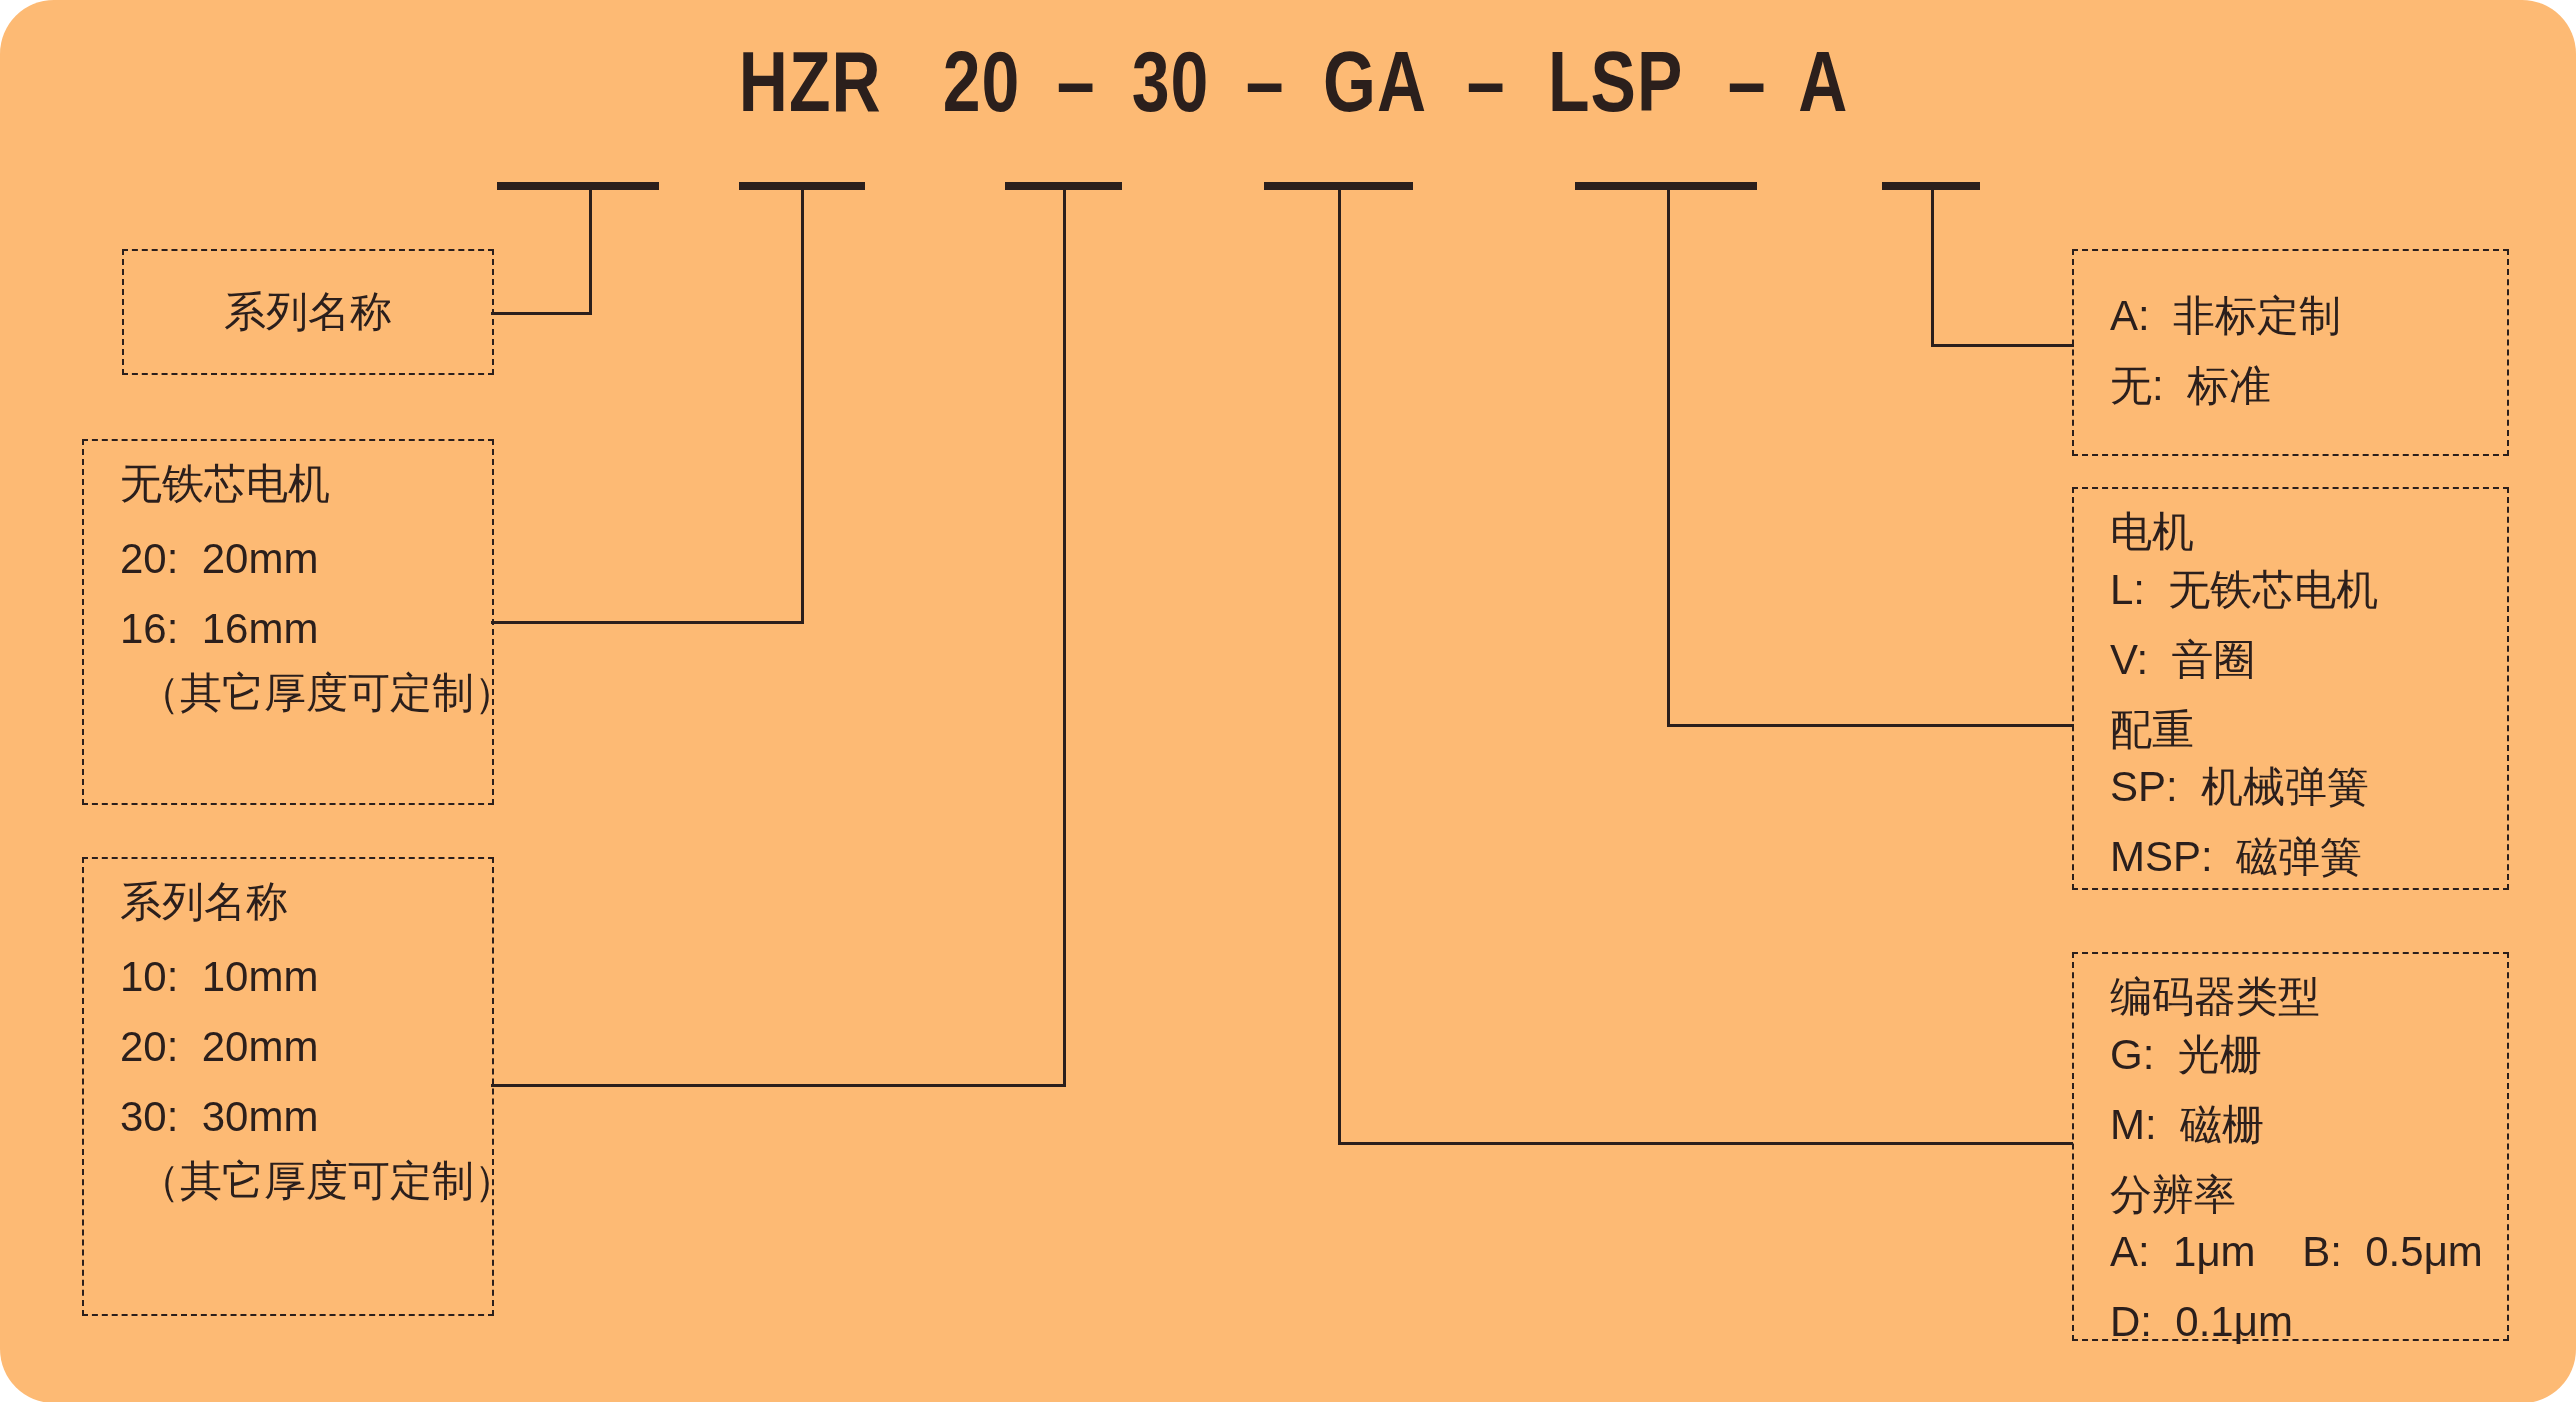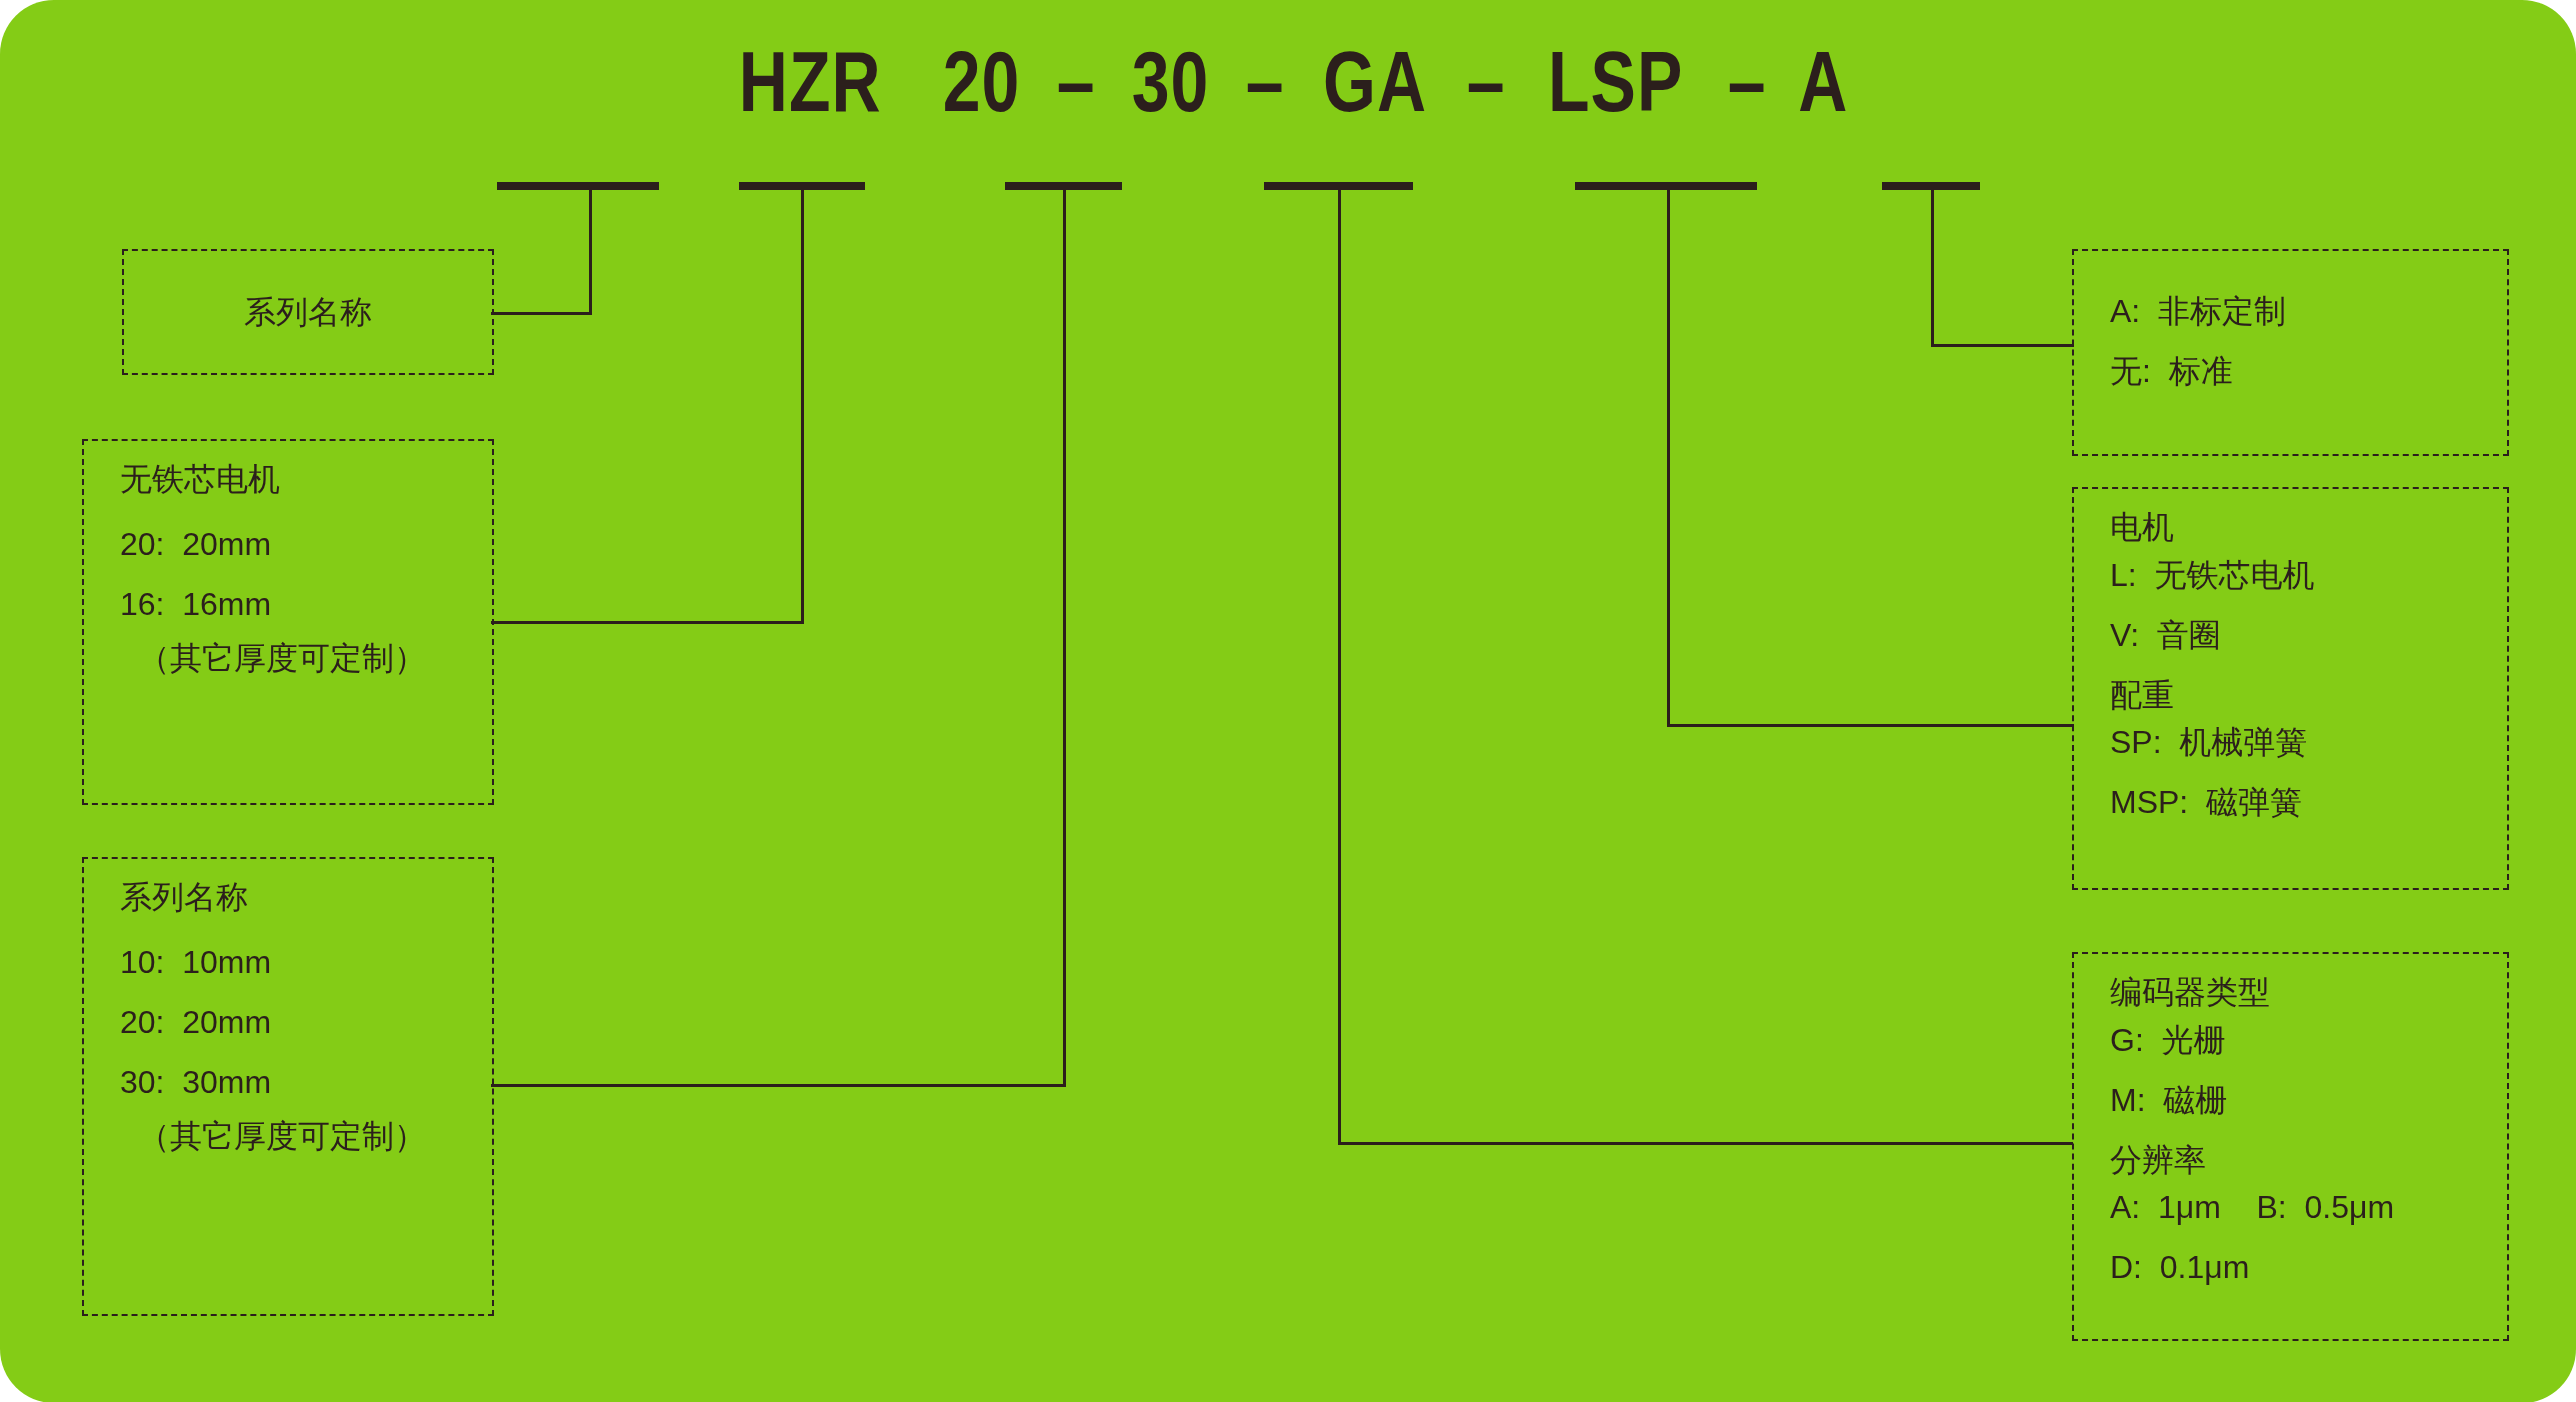--- a/index.html
+++ b/index.html
@@ -1,19 +1,19 @@
 <!DOCTYPE html>
 <html style="font-size:10.3px"><head>
 <meta charset="utf-8">
 <style>
   html,body{margin:0;padding:0;background:#ffffff;}
   #stage{
     position:relative;
     width:2576px;height:1403px;
-    background:#84cc16;
+    background:#fdba74;
     border-radius:54px;
     overflow:hidden;
     font-family:"Liberation Sans","DejaVu Sans",sans-serif;
     color:#2b1f1c;
   }
 
   
   #code-row{
     position:absolute;left:0;top:39px;width:2576px;
     display:flex;justify-content:center;align-items:baseline;
@@ -42,21 +42,21 @@
   .hline{position:absolute;height:2.6px;background:#2b1f1c;}
 
   
   .box{
     position:absolute;
     border:2.6px dashed #2b1f1c;
     box-sizing:border-box;
     background:transparent;
   }
   .box .line{
-    font-size:32px;
+    font-size:42px;
     line-height:1.0;
     white-space:pre;
   }
 
   .b-center{display:flex;align-items:center;justify-content:center;}
   .b-pad{padding:22px 0 0 36px;}
 
   .hdr{font-size:35px;}
   .itm{font-size:33px;}
   .note{font-size:26px;}

